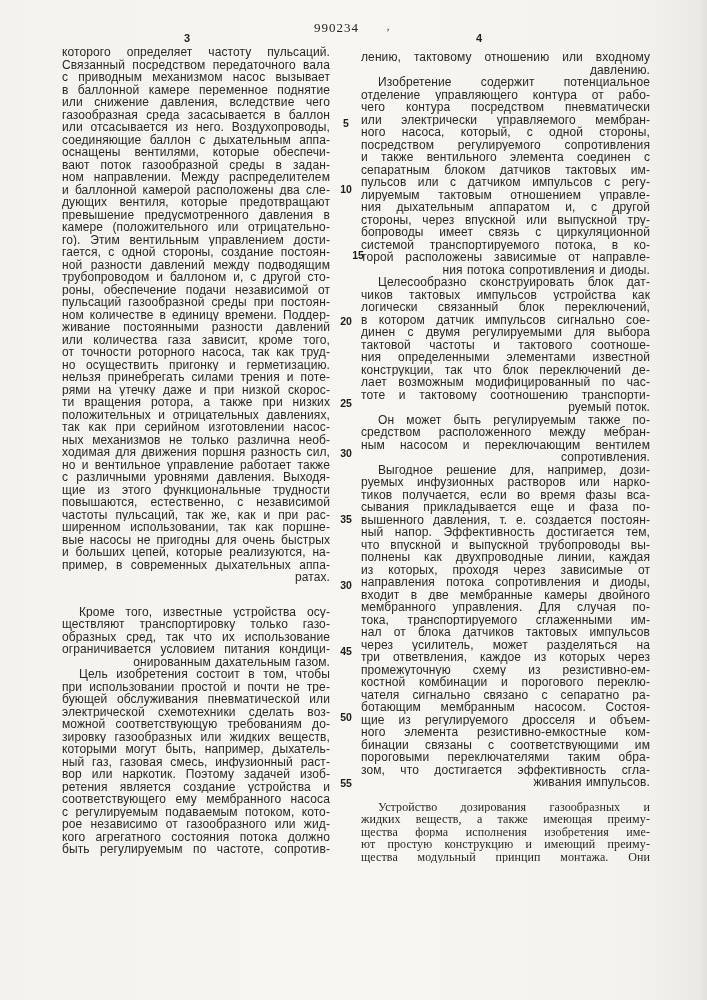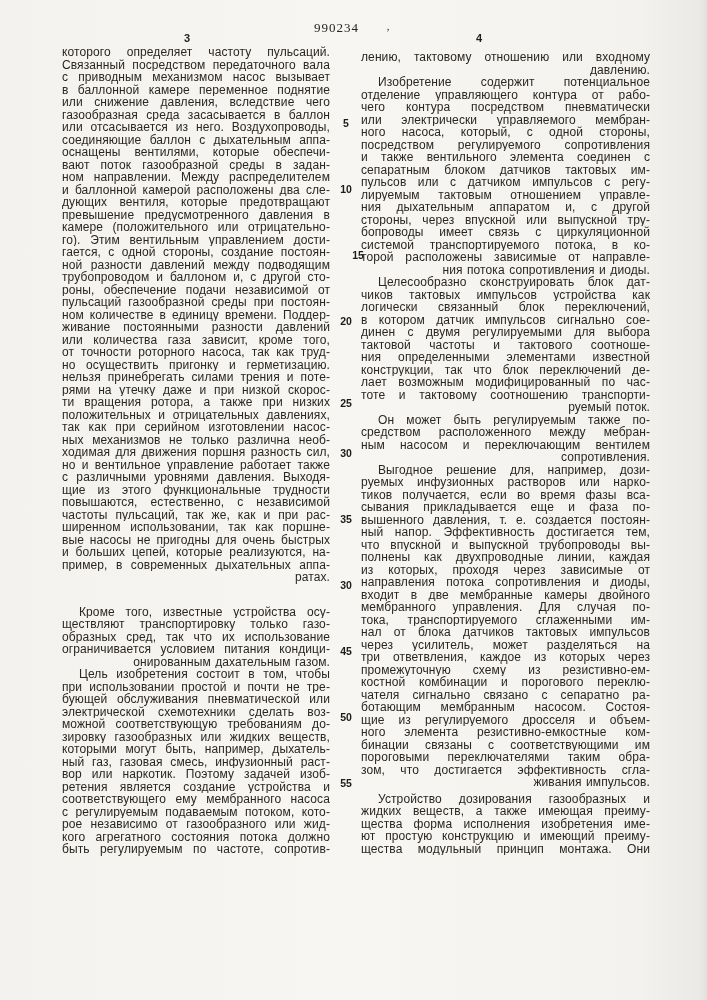--- a/index.html
+++ b/index.html
@@ -34,21 +34,21 @@
     font-size:12px;
     line-height:12.5px;
     letter-spacing:0.1px;
     word-spacing:1px;
     color:#2b2620;
   }
   .col-left{left:62px;top:46px;width:268px;}
   .col-right{left:361px;top:51px;width:289px;}
   .para{margin:0;}
   .col-left .para.gap{margin-top:22px;}
-  .col-right .para.gap{margin-top:4px;}
+  .col-right .para.gap{margin-top:12px;font-family:Liberation Serif, serif;}
   .line{
     text-align:justify;
     height:12.5px;
     overflow:hidden;
     white-space:normal;
   }
   .line::after{content:"";display:inline-block;width:100%;height:0;}
   .line.nj{text-align:right;}
   .line.nj::after{content:none;}
   .line.indent{text-indent:17px;}

